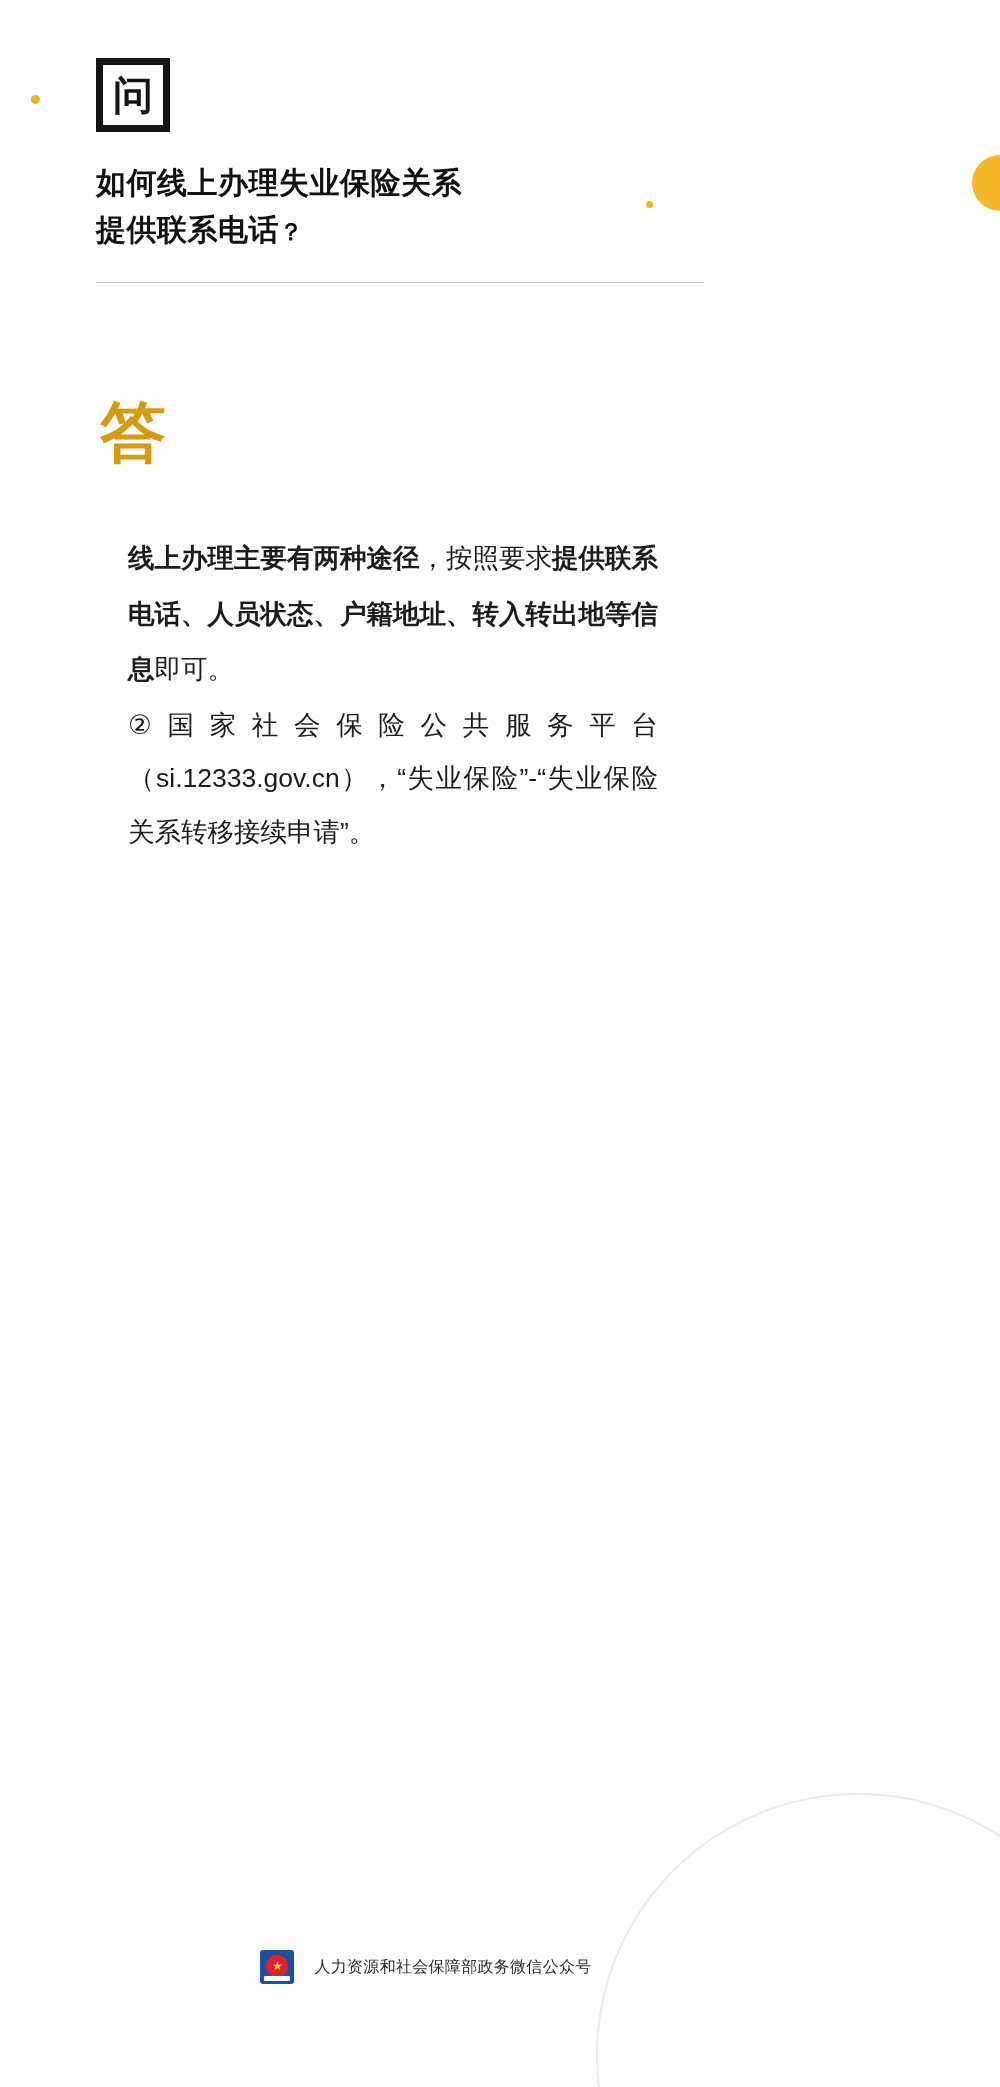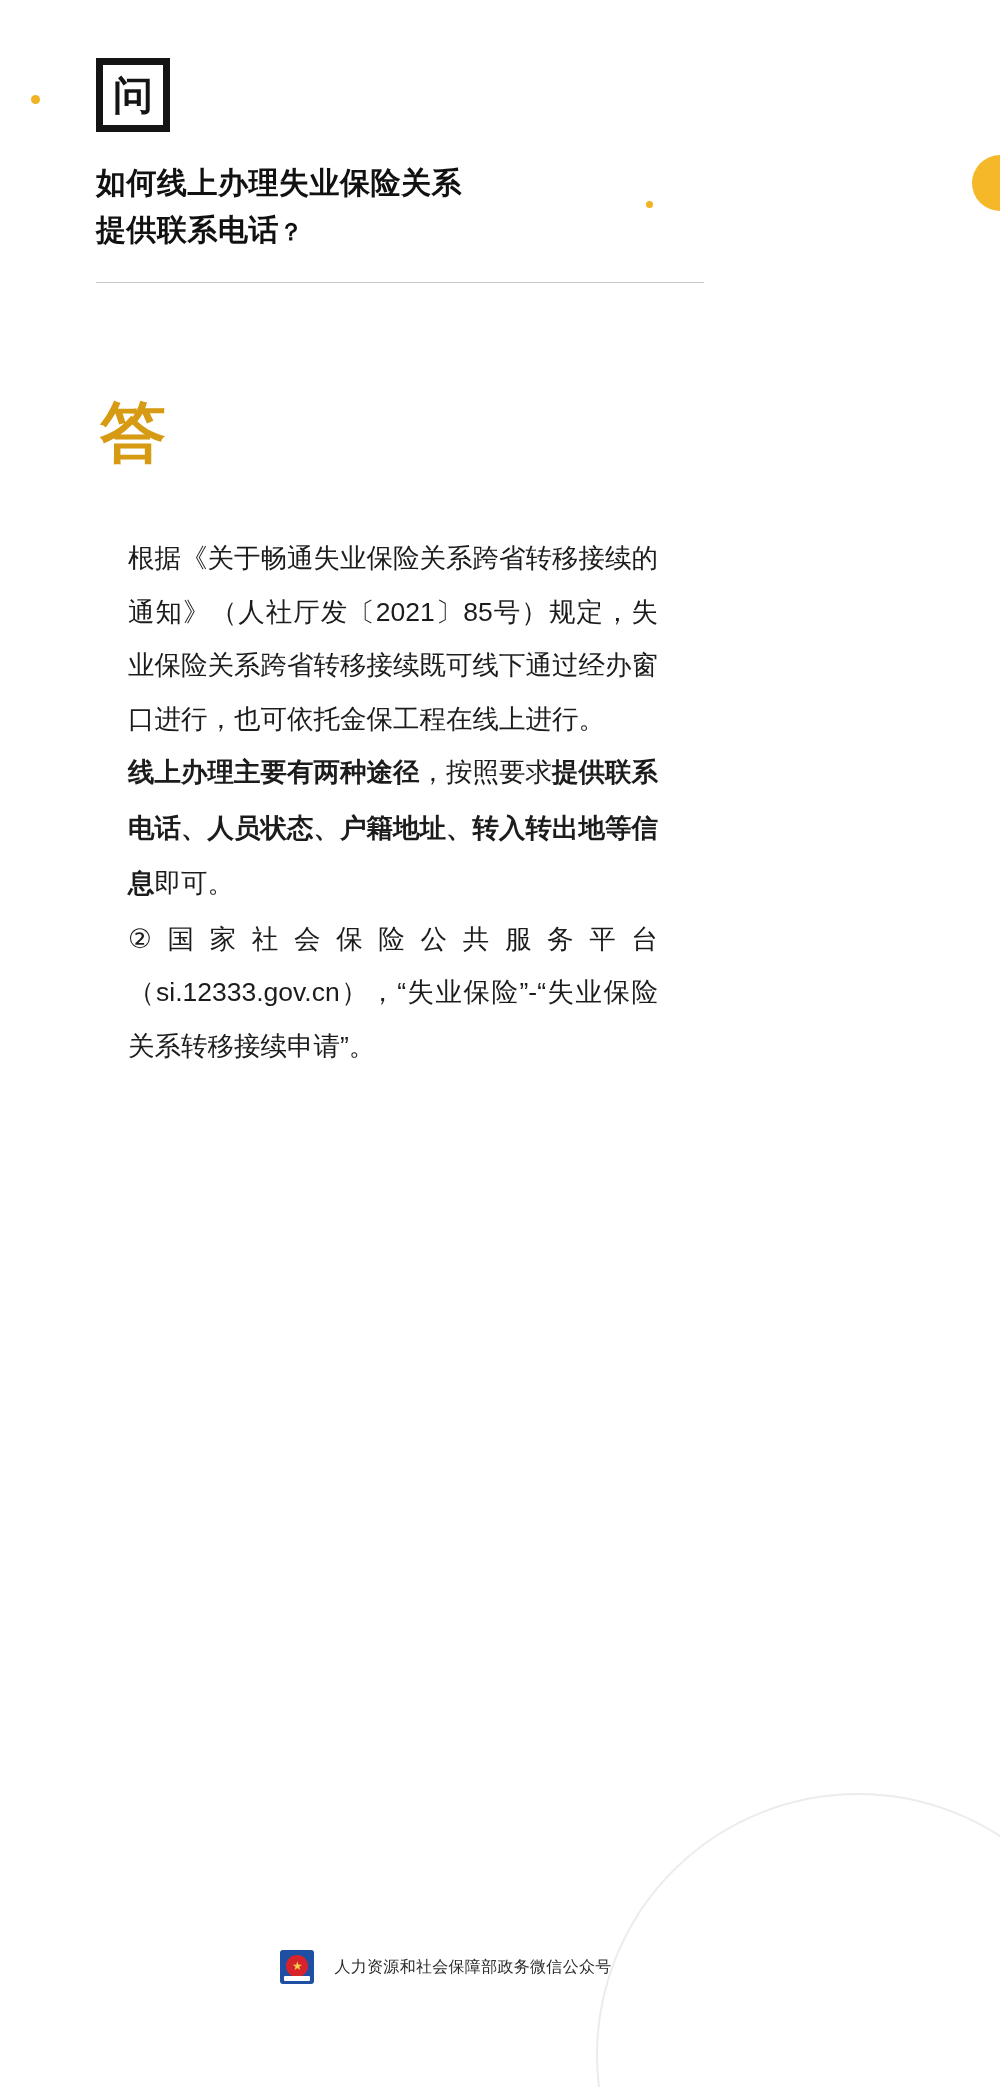--- a/index.html
+++ b/index.html
@@ -149,21 +149,20 @@
   
   .footer {
     position: absolute;
     left: 0;
     top: 1950px;
     width: 852px;
     display: flex;
     align-items: center;
     justify-content: center;
     gap: 20px;
-    margin-left: 20px;
   }
   .footer-logo {
     width: 34px;
     height: 34px;
     background: #1f4fa3;
     border-radius: 3px;
     position: relative;
     display: flex;
     align-items: center;
     justify-content: center;
@@ -224,21 +223,20 @@
     <div>
       <span>提供联系电话</span><span class="tail">？</span>
     </div>
   </div>
 
   <div class="divider"></div>
 
   <div class="a-badge">答</div>
 
   <div class="answer-body">
-    <p class="para-normal">根据《关于畅通失业保险关系跨省转移接续的通知》（人社厅发〔2021〕85号）规定，失业保险关系跨省转移接续既可线下通过经办窗口进行，也可依托金保工程在线上进行。</p>
     <p><span class="bold">线上办理主要有两种途径</span><span>，按照要求</span><span class="bold">提供联系电话、人员状态、户籍地址、转入转出地等信息</span><span>即可。</span></p>
     <p class="para-normal">②国家社会保险公共服务平台（si.12333.gov.cn），“失业保险”-“失业保险关系转移接续申请”。</p>
   </div>
 
   <div class="footer">
     <span class="footer-logo">
       <span class="emblem"></span>
       <span class="bar"></span>
     </span>
     <span class="footer-text">人力资源和社会保障部政务微信公众号</span>

